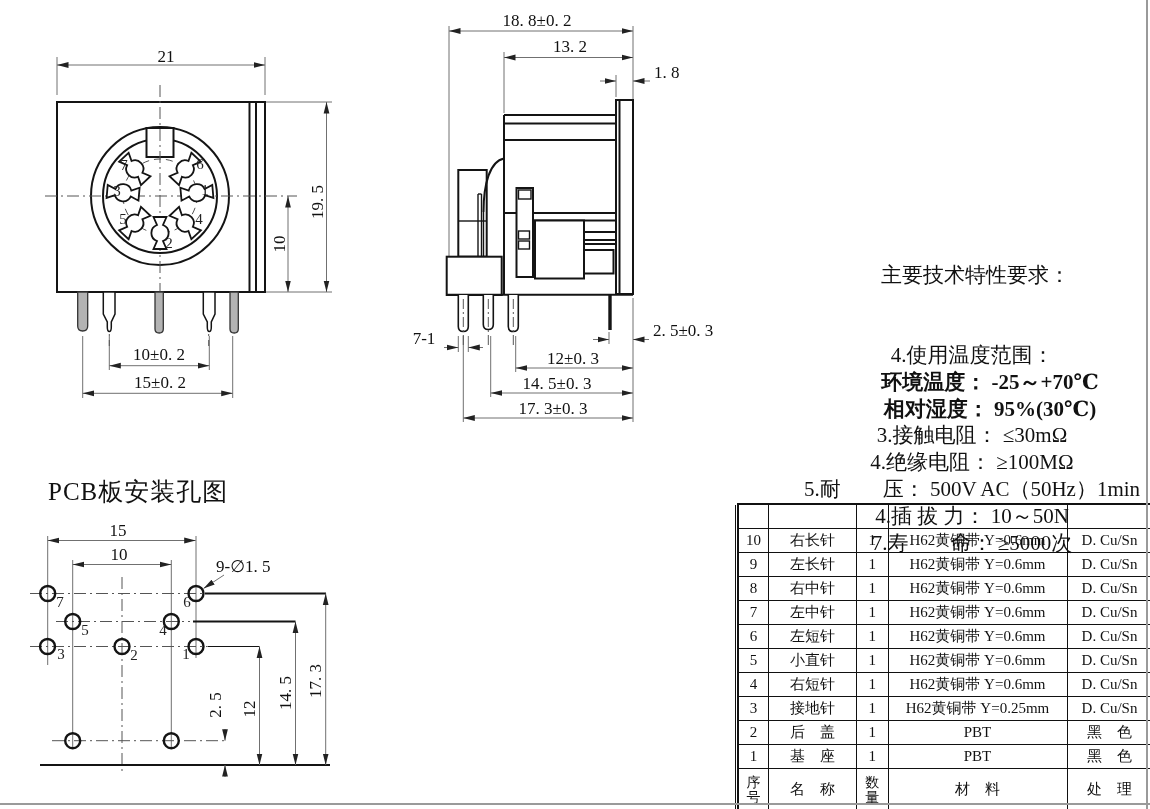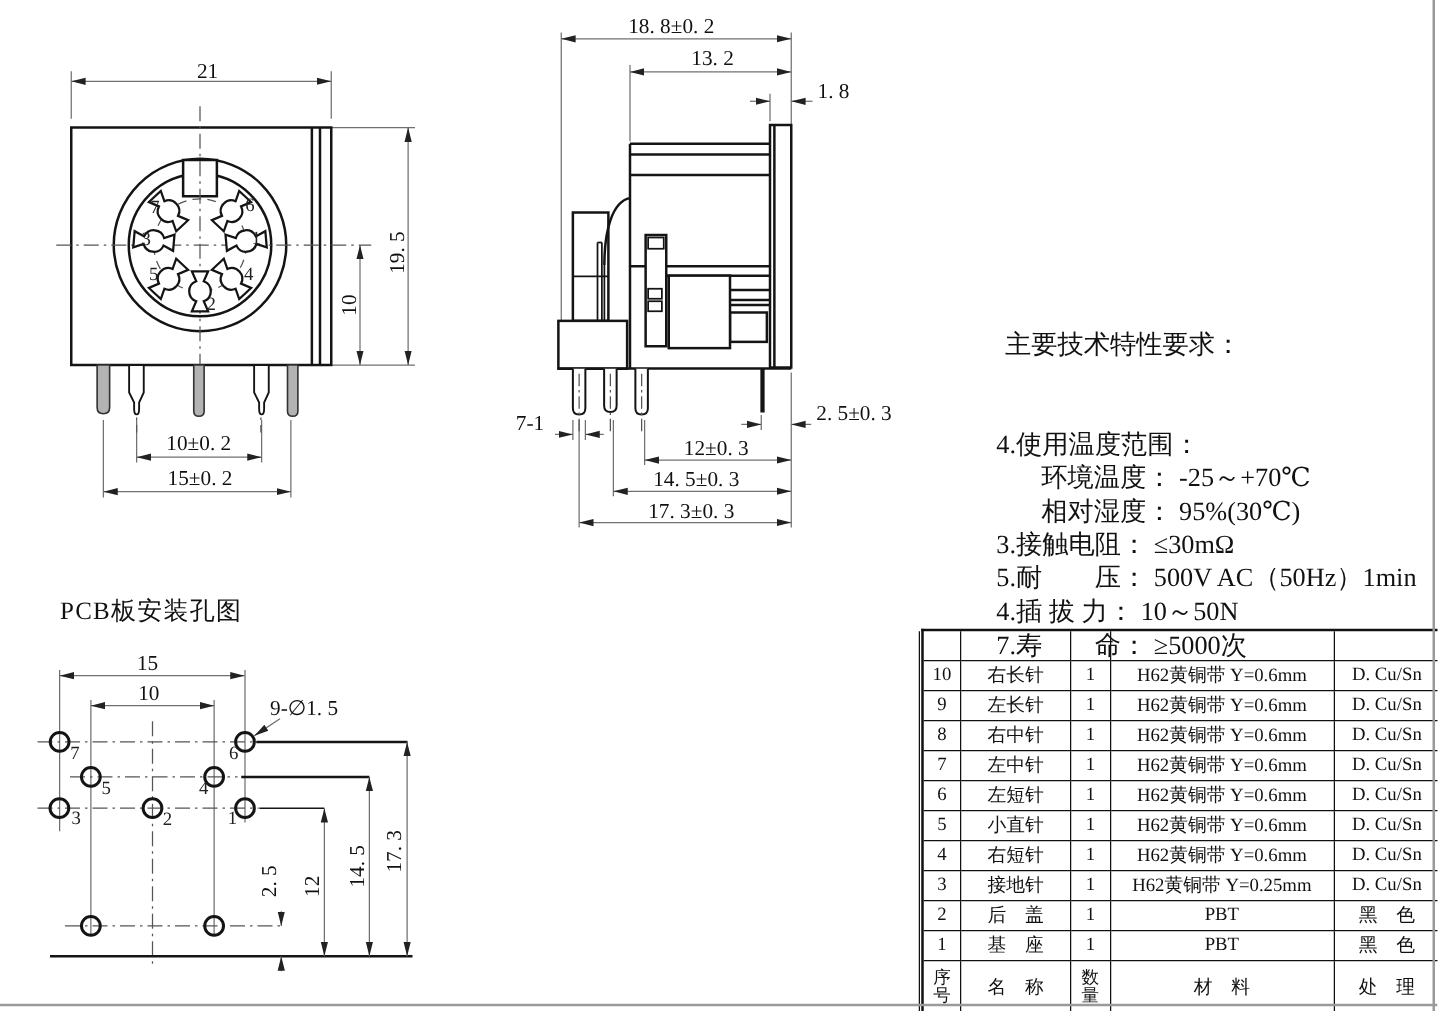--- a/index.html
+++ b/index.html
@@ -9,28 +9,28 @@
     font-family:"Liberation Serif","DejaVu Serif",serif;
     color:#111;
   }
   svg text{font-family:"Liberation Serif","DejaVu Serif",serif;fill:#111;}
   .dimtxt{font-size:17px;}
   .pinnum{font-size:15px;fill:#222;}
 
   
   #tech{
     position:absolute;left:797px;top:208px;width:350px;
-    font-size:21px;line-height:26.8px;white-space:pre;
+    font-size:21px;line-height:26.8px;white-space:pre;text-align:center;
   }
   #tech .t-head{padding-left:7px;}
-  #tech .ind1{padding-left:36px;}
+  #tech .ind1{padding-left:36px;font-weight:bold;}
 
   
   #pcb-title{
-    position:absolute;left:48px;top:475px;font-size:20px;letter-spacing:1px;
+    position:absolute;left:48px;top:475px;font-size:25px;letter-spacing:1px;
   }
 
   
   #parts{
     position:absolute;left:737px;top:503px;
     border-top:2.8px solid #111;border-left:2.5px solid #111;
     display:grid;
     grid-template-columns:30px 88px 31.5px 179px 85px;
     grid-template-rows:repeat(11,24px) 42px;
     font-size:15px;
@@ -266,21 +266,21 @@
     <text class="pinnum" x="85" y="635" text-anchor="middle">5</text>
     <text class="pinnum" x="163" y="635" text-anchor="middle">4</text>
     <text class="pinnum" x="61" y="659" text-anchor="middle">3</text>
     <text class="pinnum" x="134" y="660" text-anchor="middle">2</text>
     <text class="pinnum" x="186" y="659" text-anchor="middle">1</text>
   </g>
 </svg>
 
 <div id="tech">
   <div class="t-head">主要技术特性要求：</div>
-  <div id="tech-lines"><div class="">4.使用温度范围：</div><div class="ind1">环境温度： -25～+70℃</div><div class="ind1">相对湿度： 95%(30℃)</div><div class="">3.接触电阻： ≤30mΩ</div><div class="">5.耐　　压： 500V AC（50Hz）1min</div><div class="">4.插 拔 力： 10～50N</div><div class="">7.寿　　命： ≥5000次</div></div>
+  <div id="tech-lines"><div class="">4.使用温度范围：</div><div class="ind1">环境温度： -25～+70℃</div><div class="ind1">相对湿度： 95%(30℃)</div><div class="">3.接触电阻： ≤30mΩ</div><div class="">4.绝缘电阻： ≥100MΩ</div><div class="">5.耐　　压： 500V AC（50Hz）1min</div><div class="">4.插 拔 力： 10～50N</div><div class="">7.寿　　命： ≥5000次</div></div>
 </div>
 
 <div id="pcb-title">PCB板安装孔图</div>
 
 <div id="parts">
   <div class="dbl"></div>
 <div class="cell"></div>
     <div class="cell"></div>
     <div class="cell"></div>
     <div class="cell"></div>

